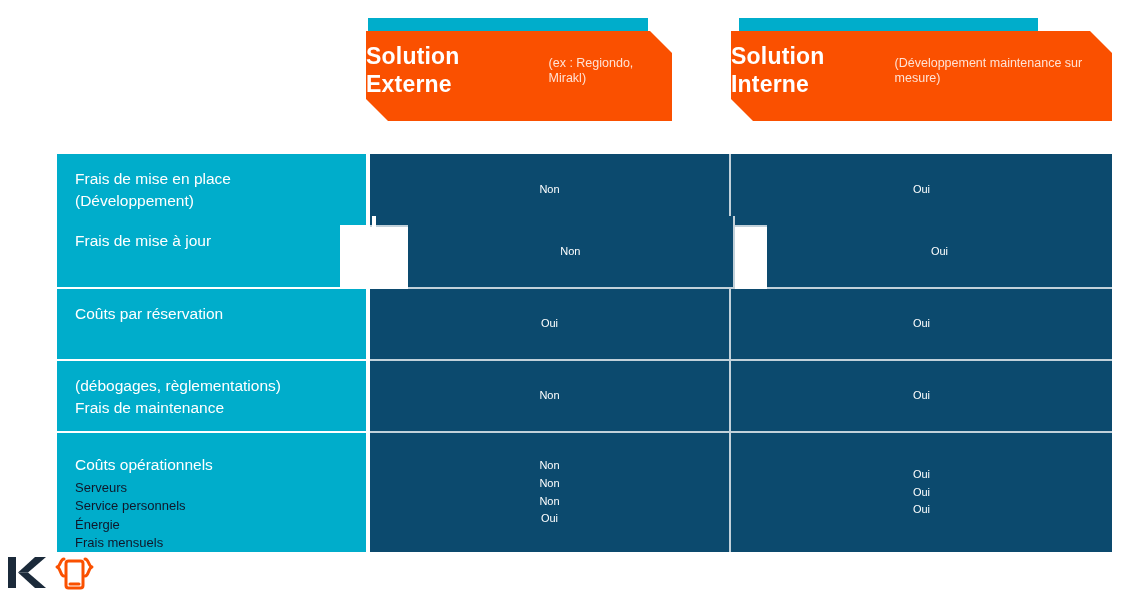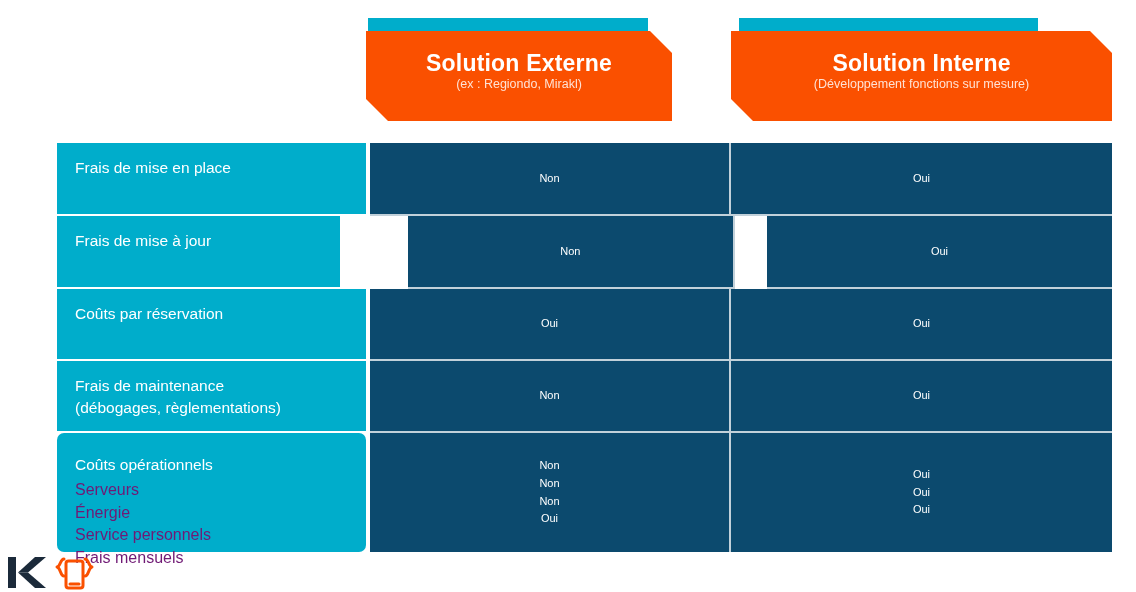--- a/index.html
+++ b/index.html
@@ -37,21 +37,20 @@
   .banner-body {
     position: absolute;
     top: 13px;
     left: 0;
     right: 0;
     height: 90px;
     background: #FA5000;
     -webkit-clip-path: polygon(0 0, calc(100% - 22px) 0, 100% 22px, 100% 100%, 22px 100%, 0 calc(100% - 22px));
     clip-path: polygon(0 0, calc(100% - 22px) 0, 100% 22px, 100% 100%, 22px 100%, 0 calc(100% - 22px));
     display: flex;
-    flex-direction: column;
     align-items: center;
     justify-content: center;
     box-sizing: border-box;
     padding-bottom: 10px;
   }
   .banner-title {
     color: #ffffff;
     font-size: 23px;
     font-weight: bold;
     letter-spacing: 0.2px;
@@ -84,21 +83,21 @@
     box-sizing: border-box;
     padding: 14px 18px 10px 18px;
     color: #ffffff;
     font-size: 15.5px;
     line-height: 1.42;
     border-bottom: 2px solid #ffffff;
     display: flex;
     flex-direction: column;
     justify-content: flex-start;
   }
-  .table-row:last-child .cell-label { border-bottom: none; border-radius: 7px; }
+  .table-row:last-child .cell-label { border-bottom: none; }
 
   .cell-gap { width: 4px; background: #ffffff; }
 
   .cell-value {
     box-sizing: border-box;
     background: #0c4a6e;
     color: #ffffff;
     font-size: 11px;
     line-height: 1.55;
     display: flex;
@@ -108,23 +107,23 @@
     border-bottom: 2px solid rgba(255,255,255,0.75);
     text-align: center;
   }
   .table-row:last-child .cell-value { border-bottom: none; }
   .cell-value.externe { width: 361px; border-right: 2px solid rgba(255,255,255,0.75); }
   .cell-value.interne { width: 381px; }
 
   .label-main { display: block; }
   .label-sub {
     display: block;
-    font-size: 16px;
+    font-size: 13px;
     line-height: 1.42;
-    color: #701a75;
+    color: #0f172a;
   }
   .label-sub-list { margin-top: 3px; }
 
   .value-line { display: block; }
   .value-stack .value-line { line-height: 1.62; }
 
   
   .logo {
     position: absolute;
     left: 6px;
@@ -141,29 +140,30 @@
   <div class="banner-body">
     <div class="banner-title">Solution Externe</div>
     <div class="banner-subtitle">(ex : Regiondo, Mirakl)</div>
   </div>
 </div>
 
 <div class="header-banner interne">
   <div class="banner-cyan-bar"></div>
   <div class="banner-body">
     <div class="banner-title">Solution Interne</div>
-    <div class="banner-subtitle">(Développement fonctions sur mesure)</div>
+    <div class="banner-subtitle">(Développement maintenance sur mesure)</div>
   </div>
 </div>
 
 <div class="table">
 
-  <div class="table-row" style="top:0px;height:73px;">
+  <div class="table-row" style="top:11px;height:73px;">
     <div class="cell-label">
       <span class="label-main">Frais de mise en place</span>
+      <span class="label-main">(Développement)</span>
     </div>
     <div class="cell-gap"></div>
     <div class="cell-value externe">
       <span class="value-line">Non</span>
     </div>
     <div class="cell-value interne">
       <span class="value-line">Oui</span>
     </div>
   </div>
 
@@ -188,39 +188,39 @@
     <div class="cell-value externe">
       <span class="value-line">Oui</span>
     </div>
     <div class="cell-value interne">
       <span class="value-line">Oui</span>
     </div>
   </div>
 
   <div class="table-row" style="top:218px;height:72px;">
     <div class="cell-label">
+      <span class="label-main">(débogages, règlementations)</span>
       <span class="label-main">Frais de maintenance</span>
-      <span class="label-main">(débogages, règlementations)</span>
     </div>
     <div class="cell-gap"></div>
     <div class="cell-value externe">
       <span class="value-line">Non</span>
     </div>
     <div class="cell-value interne">
       <span class="value-line">Oui</span>
     </div>
   </div>
 
   <div class="table-row" style="top:290px;height:119px;">
     <div class="cell-label" style="padding-top:21px;">
       <span class="label-main">Coûts opérationnels</span>
       <span class="label-sub-list">
         <span class="label-sub">Serveurs</span>
+        <span class="label-sub">Service personnels</span>
         <span class="label-sub">Énergie</span>
-        <span class="label-sub">Service personnels</span>
         <span class="label-sub">Frais mensuels</span>
       </span>
     </div>
     <div class="cell-gap"></div>
     <div class="cell-value externe value-stack">
       <span class="value-line">Non</span>
       <span class="value-line">Non</span>
       <span class="value-line">Non</span>
       <span class="value-line">Oui</span>
     </div>

